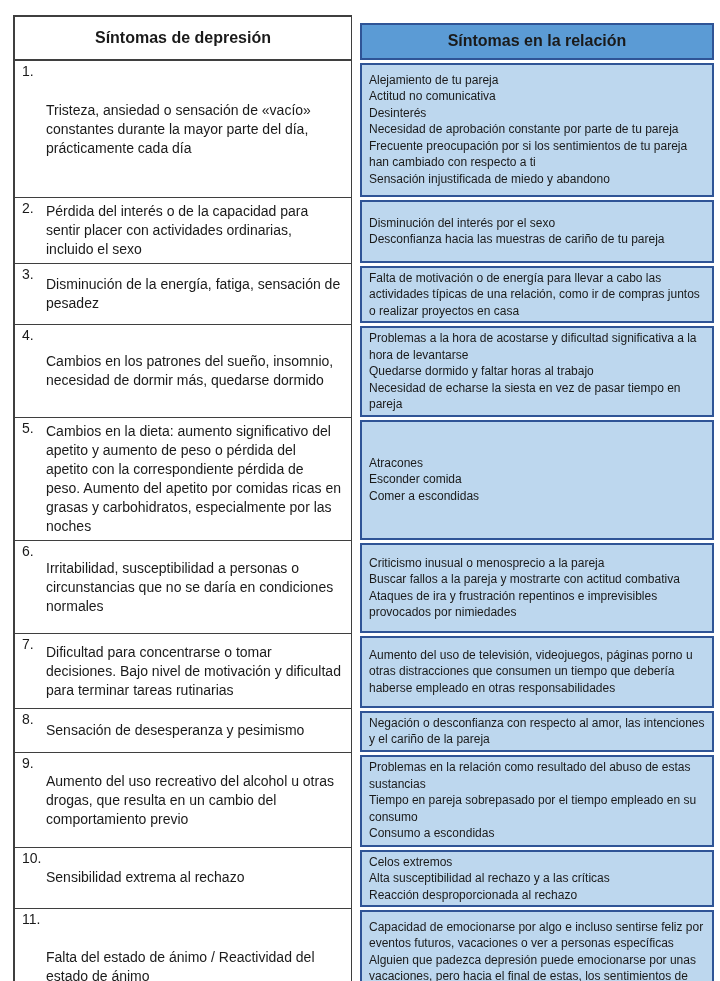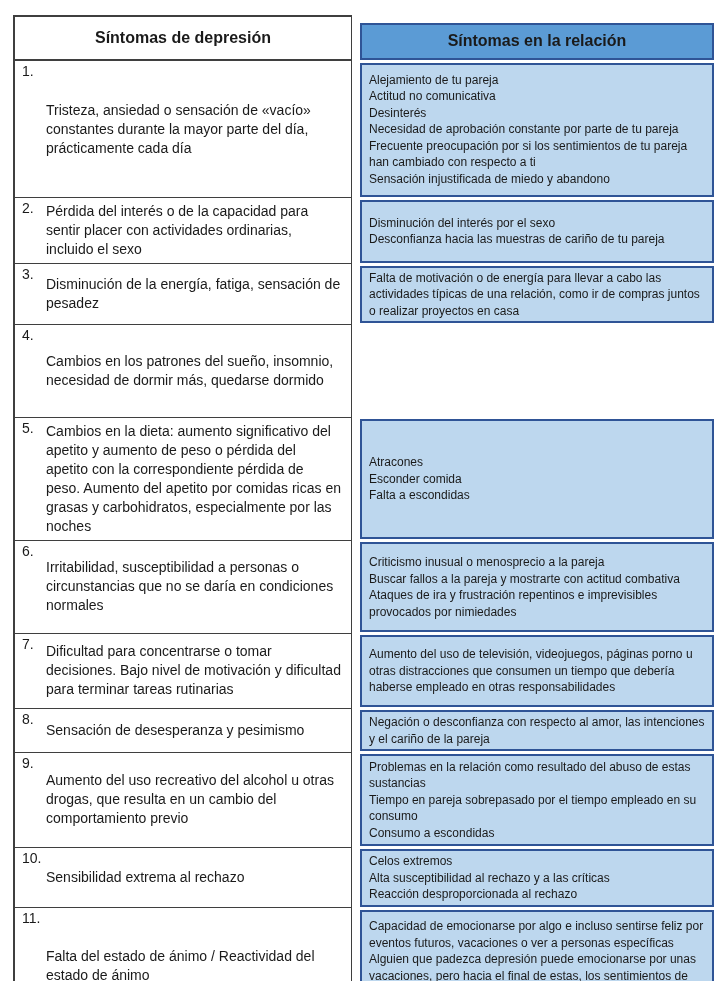--- a/index.html
+++ b/index.html
@@ -138,31 +138,34 @@
       <div class="gap"></div>
       <div class="cell-right">Falta de motivación o de energía para llevar a cabo las actividades típicas de una relación, como ir de compras juntos o realizar proyectos en casa</div>
     </div>
 
     <div class="row" style="min-height:93px">
       <div class="cell-left">
         <span class="row-num">4.</span>
         <div class="left-text">Cambios en los patrones del sueño, insomnio, necesidad de dormir más, quedarse dormido</div>
       </div>
       <div class="gap"></div>
+      <div class="cell-right">Problemas a la hora de acostarse y dificultad significativa a la hora de levantarse
+Quedarse dormido y faltar horas al trabajo
+Necesidad de echarse la siesta en vez de pasar tiempo en pareja</div>
     </div>
 
     <div class="row" style="min-height:86px">
       <div class="cell-left">
         <span class="row-num">5.</span>
         <div class="left-text">Cambios en la dieta: aumento significativo del apetito y aumento de peso o pérdida del apetito con la correspondiente pérdida de peso. Aumento del apetito por comidas ricas en grasas y carbohidratos, especialmente por las noches</div>
       </div>
       <div class="gap"></div>
       <div class="cell-right">Atracones
 Esconder comida
-Falta a escondidas</div>
+Comer a escondidas</div>
     </div>
 
     <div class="row" style="min-height:93px">
       <div class="cell-left">
         <span class="row-num">6.</span>
         <div class="left-text">Irritabilidad, susceptibilidad a personas o circunstancias que no se daría en condiciones normales</div>
       </div>
       <div class="gap"></div>
       <div class="cell-right">Criticismo inusual o menosprecio a la pareja
 Buscar fallos a la pareja y mostrarte con actitud combativa

